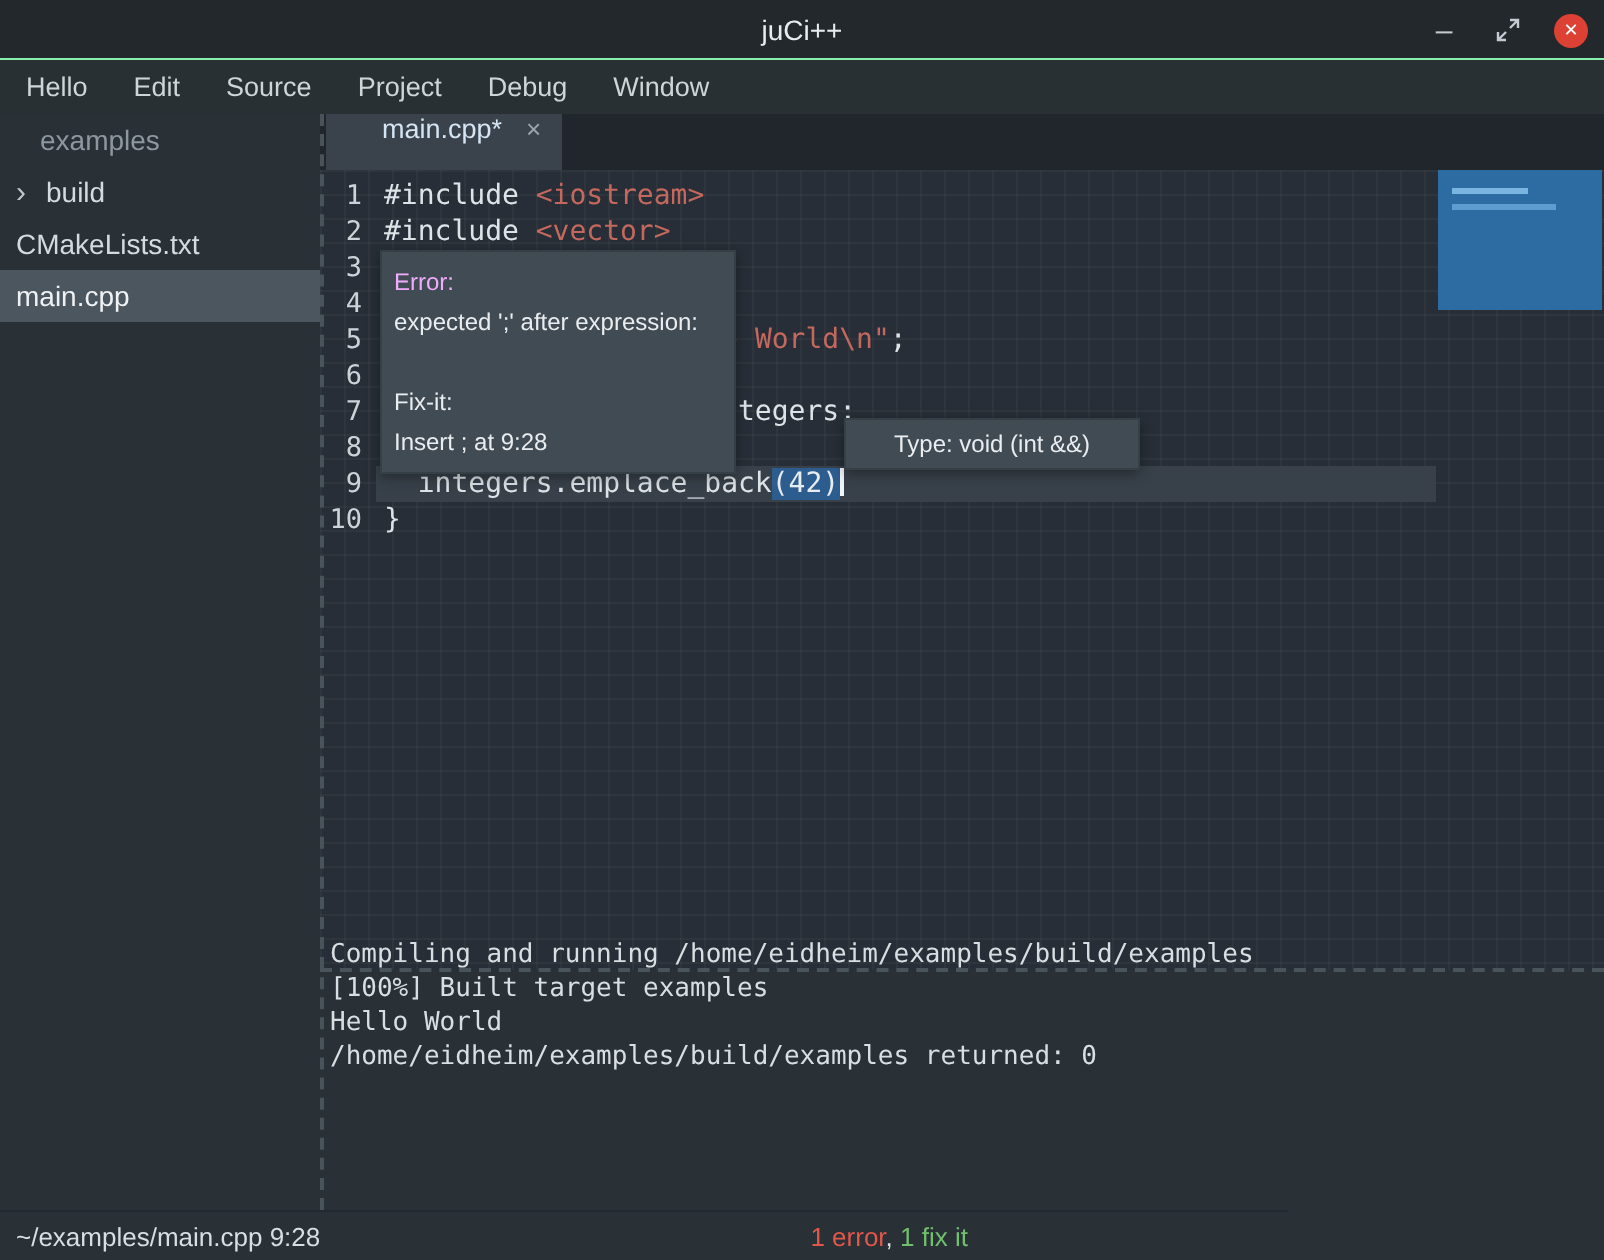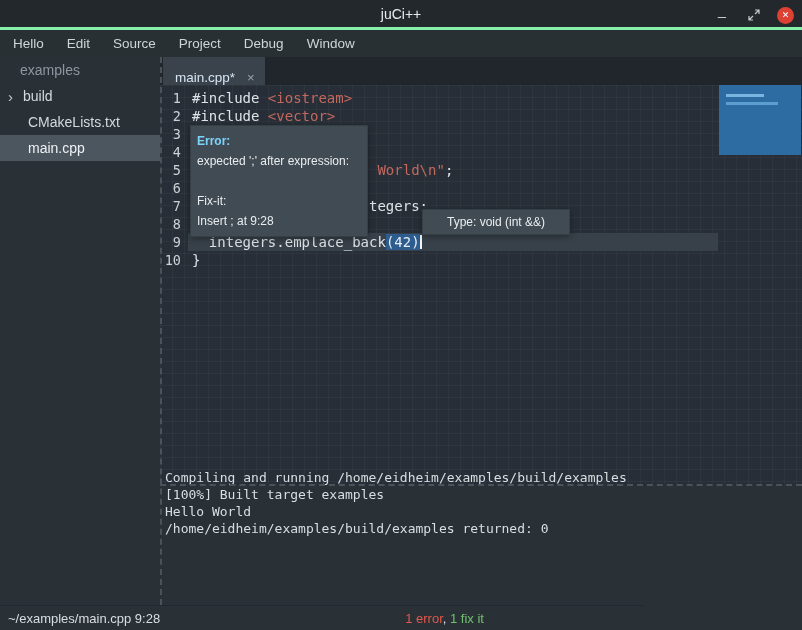--- a/index.html
+++ b/index.html
@@ -2,44 +2,44 @@
 <html><head>
 <meta charset="utf-8">
 <style>
   * { margin:0; padding:0; box-sizing:border-box; }
   html,body { width:802px; height:630px; overflow:hidden; }
   body { font-family:"Liberation Sans","DejaVu Sans",sans-serif; background:#2a3136; }
   .app { position:relative; width:802px; height:630px; background:#2a3136; overflow:hidden; }
 
   
   .titlebar { position:absolute; left:0; top:0; width:802px; height:30px; background:#23282d;
-              border-bottom:3px solid #86efac; display:flex; align-items:center; justify-content:center; }
+              border-bottom:1px solid #86efac; display:flex; align-items:center; justify-content:center; }
   .title { color:#e8ecef; font-size:14px; }
   .controls { position:absolute; right:8px; top:0; height:30px; display:flex; align-items:center; gap:14px; }
   .ctrl { color:#c3cbd1; font-size:15px; width:18px; height:18px; display:flex; align-items:center; justify-content:center; cursor:default; }
   .ctrl.close { width:17px; height:17px; background:#dc4133; border-radius:50%; }
   .close-x { color:#ffffff; font-size:9px; line-height:1; font-weight:bold; }
 
   
   .menubar { position:absolute; left:0; top:30px; width:802px; height:27px; background:#293034;
              display:flex; align-items:center; padding-left:10px; gap:17px; }
   .menu-item { color:#ced4d8; font-size:13.5px; padding:2px 3px; }
 
   
   .sidebar { position:absolute; left:0; top:57px; width:160px; height:548px; }
   .sidebar-header { height:26px; line-height:26px; padding-left:20px; color:#8d97a0; font-size:14px; }
-  .tree-item { height:26px; display:flex; align-items:center; padding-left:28px; color:#d4dade; font-size:14px; }
+  .tree-item { height:26px; display:flex; align-items:center; padding-left:8px; color:#d4dade; font-size:14px; }
   .tree-item.expandable { padding-left:8px; }
   .chevron { width:15px; font-size:15px; color:#c0c8cd; line-height:1; }
   .tree-item.selected { background:#4c565e; color:#eff2f4; }
 
   
   .tabbar { position:absolute; left:160px; top:57px; width:642px; height:28px; background:#20262b;
             display:flex; align-items:stretch; padding-left:3px; }
-  .tab { display:flex; align-items:flex-end; gap:12px; padding:0 10px 0 12px; background:#3a434b; }
+  .tab { display:flex; align-items:flex-start; gap:12px; padding:0 10px 0 28px; background:#3a434b; }
   .tab-label { color:#d5e5f4; font-size:13.5px; }
   .tab-close { color:#9aa4ab; font-size:13px; }
 
   
   .editor { position:absolute; left:160px; top:85px; width:642px; height:400px; background:#272e37;
             background-image:
               linear-gradient(rgba(255,255,255,0.030) 1px, transparent 1px),
               linear-gradient(90deg, rgba(255,255,255,0.030) 1px, transparent 1px);
             background-size:12px 12px; overflow:hidden; }
   .editor-code { padding-top:4px; font-family:"DejaVu Sans Mono","Liberation Mono",monospace; font-size:14px; }
@@ -56,21 +56,21 @@
   .doc-thumb { position:absolute; top:0; right:1px; width:82px; height:70px; background:#2d6ba3; z-index:3; }
   .thumb-line { position:absolute; height:3px; }
   .thumb-line.l1 { left:7px; top:9px;  width:38px; background:#7ab5e2; }
   .thumb-line.l2 { left:7px; top:17px; width:52px; background:#5d9dd0; }
 
   
   .tooltip { position:absolute; background:#404b53; border:1px solid #353f46; color:#e9edf0;
              box-shadow:0 2px 6px rgba(0,0,0,0.35); z-index:5; white-space:nowrap; overflow:hidden; }
   .error-tooltip { left:30px; top:40px; width:178px; padding:5px 6px; font-size:12px; line-height:20px; }
   .tt-row { height:20px; }
-  .error-title { color:#7dd3fc;font-weight:bold; }
+  .error-title { color:#f0abfc; }
   .type-tooltip { left:262px; top:124px; padding:3px 24px; font-size:12px; line-height:18px; }
 
   
   .vsep { position:absolute; left:160px; top:57px; height:548px; width:0; border-left:2px dashed #49535a; z-index:4; }
   .hsep { position:absolute; left:160px; top:484px; width:642px; height:0; border-top:2px dashed #49535a; z-index:4; }
 
   
   .output { position:absolute; left:160px; top:464px; width:642px; height:119px; padding:5px 0 0 5px;
             font-family:"DejaVu Sans Mono","Liberation Mono",monospace; font-size:13px; line-height:17px; color:#d9dee2; }
   .out-line { white-space:pre; }

